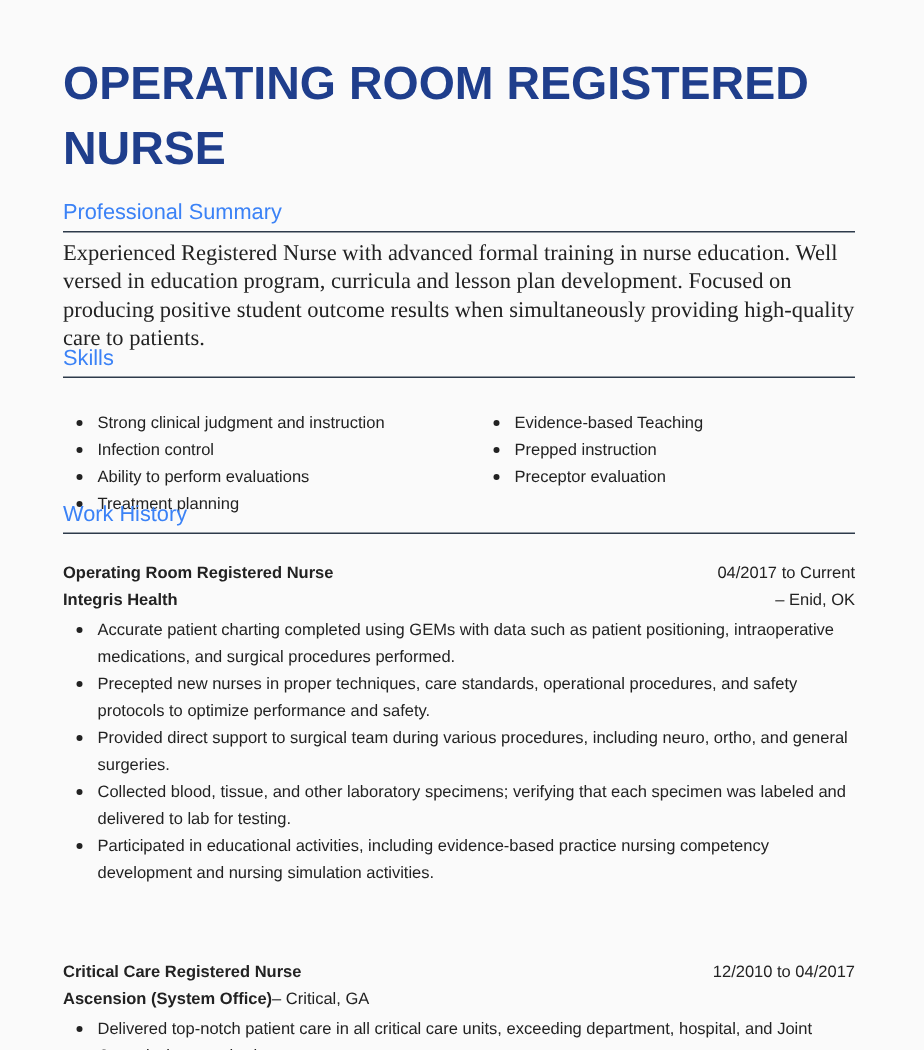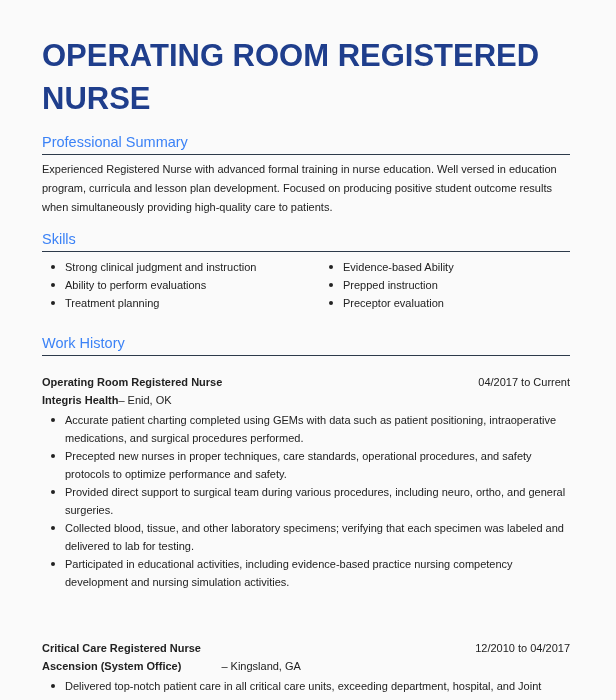--- a/index.html
+++ b/index.html
@@ -17,24 +17,24 @@
       line-height: 43px; letter-spacing: 0px; width: 528px;
     }
     .section-title {
       position: absolute; left: 0; width: 528px;
       font-size: 14.5px; color: #3b82f6;
       border-bottom: 1px solid #2d3a4a;
       padding-bottom: 3px; line-height: 18px;
     }
     .para {
       position: absolute; left: 0; width: 528px;
-      font-size: 11px; line-height: 19px; color: #222;
+      font-size: 15px; line-height: 19px; color: #222; font-family: Liberation Serif, serif;
     }
     ul { margin: 0; padding: 0; list-style: none; }
-    .skills { position: absolute; left: 0; width: 528px; top: 258px; display: flex; gap: 28px; }
+    .skills { position: absolute; left: 0; width: 528px; top: 273px; display: flex; gap: 28px; }
     .skills ul { width: 264px; }
     .skills li, .bullets li {
       position: relative; padding-left: 23px;
       font-size: 11px; line-height: 18px; color: #222;
     }
     .skills li::before, .bullets li::before {
       content: ""; position: absolute; left: 9px; top: 7px;
       width: 4px; height: 4px; border-radius: 50%; background: #222;
     }
     .job { position: absolute; left: 0; width: 528px; }
@@ -49,56 +49,57 @@
 <div class="page">
   <div class="name">OPERATING ROOM REGISTERED NURSE</div>
 
   <div class="section-title" style="top:133px;">Professional Summary</div>
   <div class="para" style="top:160px;">Experienced Registered Nurse with advanced formal training in nurse education. Well versed in education program, curricula and lesson plan development. Focused on producing positive student outcome results when simultaneously providing high-quality care to patients.</div>
 
   <div class="section-title" style="top:230px;">Skills</div>
   <div class="skills">
     <ul>
       <li>Strong clinical judgment and instruction</li>
+      <li>Infection control</li>
       <li>Ability to perform evaluations</li>
       <li>Treatment planning</li>
     </ul>
     <ul>
-      <li>Evidence-based Ability</li>
+      <li>Evidence-based Teaching</li>
       <li>Prepped instruction</li>
       <li>Preceptor evaluation</li>
     </ul>
   </div>
 
   <div class="section-title" style="top:334px;">Work History</div>
 
   <div class="job" style="top:373px;">
     <div class="job-row">
       <span class="job-title">Operating Room Registered Nurse</span>
       <span>04/2017 to Current</span>
     </div>
-    <div class="job-row" style="justify-content:flex-start;">
+    <div class="job-row" style="justify-content:space-between;">
       <span class="company">Integris Health</span>
       <span> – Enid, OK</span>
     </div>
     <ul class="bullets">
       <li>Accurate patient charting completed using GEMs with data such as patient positioning, intraoperative medications, and surgical procedures performed.</li>
       <li>Precepted new nurses in proper techniques, care standards, operational procedures, and safety protocols to optimize performance and safety.</li>
       <li>Provided direct support to surgical team during various procedures, including neuro, ortho, and general surgeries.</li>
       <li>Collected blood, tissue, and other laboratory specimens; verifying that each specimen was labeled and delivered to lab for testing.</li>
       <li>Participated in educational activities, including evidence-based practice nursing competency development and nursing simulation activities.</li>
     </ul>
   </div>
 
   <div class="job" style="top:639px;">
     <div class="job-row">
       <span class="job-title">Critical Care Registered Nurse</span>
       <span>12/2010 to 04/2017</span>
     </div>
-    <div class="job-row" style="justify-content:flex-start;gap:40px;">
+    <div class="job-row" style="justify-content:flex-start;">
       <span class="company">Ascension (System Office)</span>
-      <span> – Kingsland, GA</span>
+      <span> – Critical, GA</span>
     </div>
     <ul class="bullets">
       <li>Delivered top-notch patient care in all critical care units, exceeding department, hospital, and Joint Commission standards.</li>
     </ul>
   </div>
 </div>
 
 </body></html>

